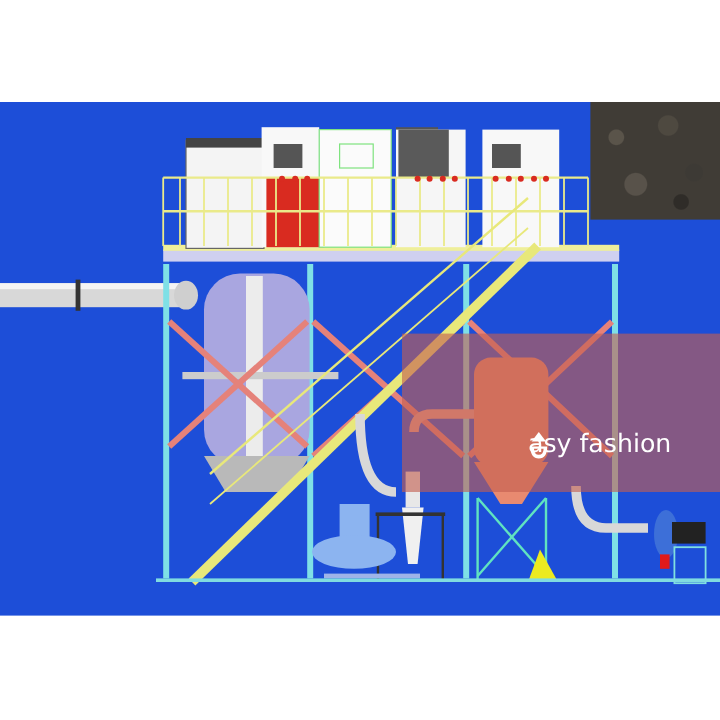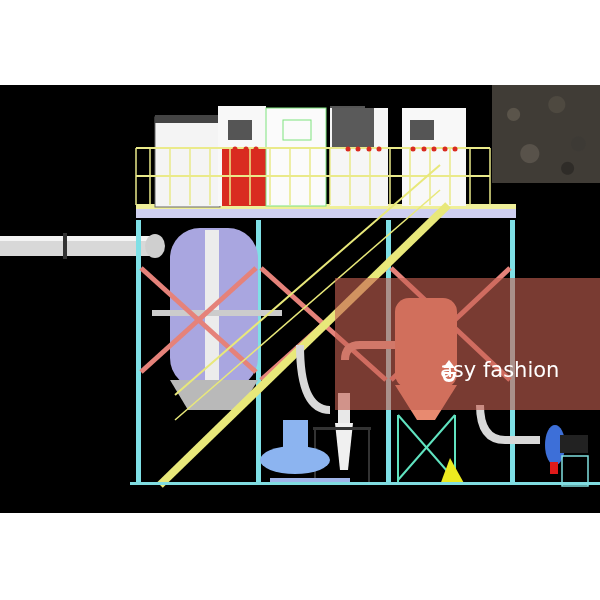--- a/index.html
+++ b/index.html
@@ -1,17 +1,17 @@
 <!DOCTYPE html>
 <html><head>
 <meta charset="utf-8">
 <style>
   html,body{margin:0;padding:0;background:#ffffff;}
   body{width:600px;height:600px;position:relative;overflow:hidden;font-family:"DejaVu Sans",sans-serif;}
-  #scene{position:absolute;left:0;top:85px;width:600px;height:428px;background:#000000;overflow:hidden;}
+  #scene{position:absolute;left:0;top:85px;width:600px;height:428px;background:#1d4ed8;overflow:hidden;}
   #scene svg{position:absolute;left:0;top:0;}
   .wm{position:absolute;left:335px;top:193px;width:265px;height:132px;background:rgba(196,96,80,0.62);}
   .wm-text{position:absolute;left:440px;top:273px;color:#fff;font-size:21px;font-family:"DejaVu Sans",sans-serif;letter-spacing:0px;display:flex;align-items:center;}
   .wm-logo{width:18px;height:26px;margin-right:1px;}
   .soil{position:absolute;left:492px;top:0;width:108px;height:98px;
     background:
       radial-gradient(circle at 20% 30%,#5a544a 0 6px,transparent 7px),
       radial-gradient(circle at 60% 20%,#4e4940 0 8px,transparent 9px),
       radial-gradient(circle at 80% 60%,#3d3a35 0 7px,transparent 8px),
       radial-gradient(circle at 35% 70%,#58524a 0 9px,transparent 10px),

